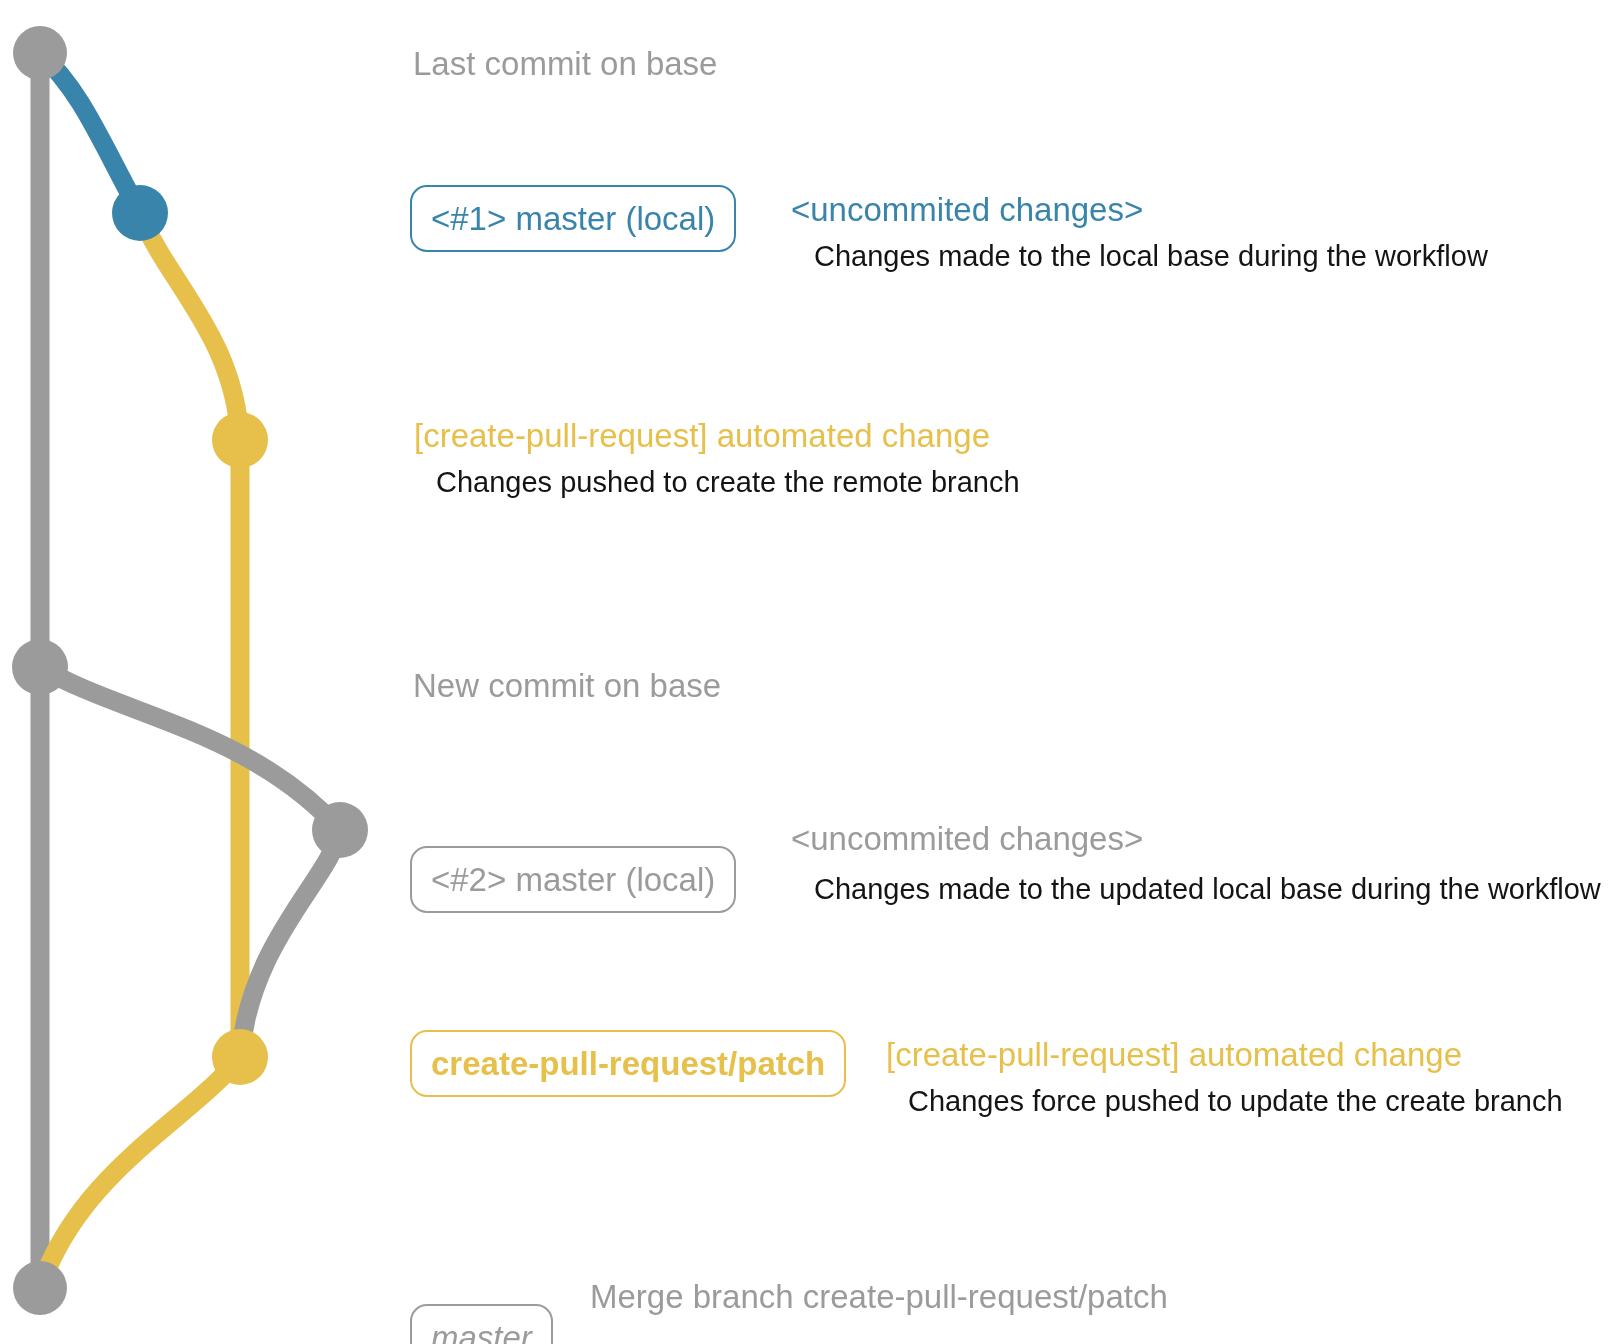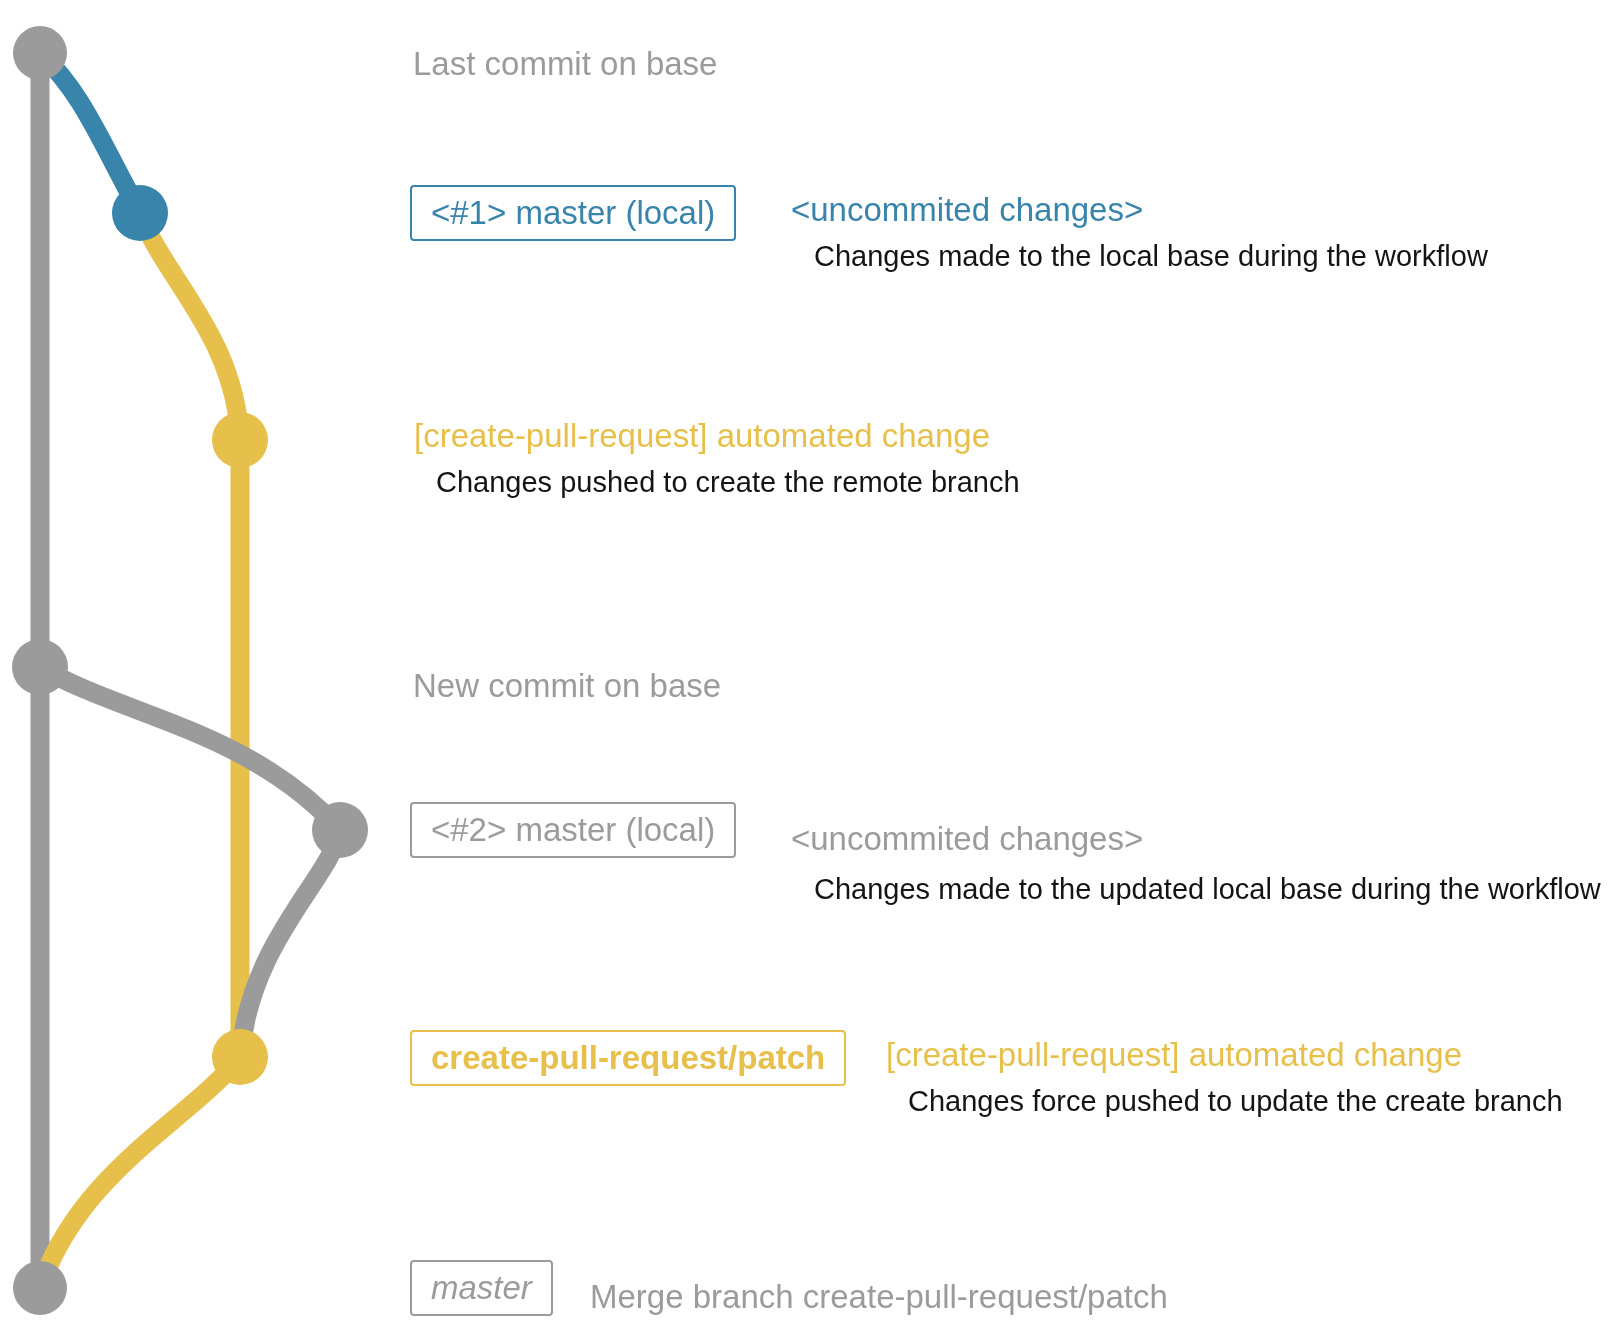--- a/index.html
+++ b/index.html
@@ -31,32 +31,32 @@
     line-height:1.1;
     white-space:nowrap;
   }
   .c-gray{color:var(--base-gray,#9b9b9b);margin-top:12px;}
   .c-blue{color:var(--local-blue,#3884ab);}
   .c-yellow{color:var(--branch-yellow,#e6c04a);}
 
   .badge{
     position:absolute;
     box-sizing:border-box;
-    height:56px;
+    height:67px;
     padding:0 19px;
     display:flex;
     align-items:center;
     border:2.5px solid;
-    border-radius:4px;
+    border-radius:17px;
     font-size:33px;
     white-space:nowrap;
     background:#ffffff;
   }
   .badge.b-blue{border-color:var(--local-blue,#3884ab);color:var(--local-blue,#3884ab);}
-  .badge.b-gray{border-color:var(--base-gray,#9b9b9b);color:var(--base-gray,#9b9b9b);}
+  .badge.b-gray{border-color:var(--base-gray,#9b9b9b);color:var(--base-gray,#9b9b9b);margin-top:44px;}
   .badge.b-yellow{border-color:var(--branch-yellow,#e6c04a);color:var(--branch-yellow,#e6c04a);}
 
   .desc{
     position:absolute;
     font-family:Liberation Sans, sans-serif;
     font-size:29px;
     color:var(--text-black,#141414);
     white-space:nowrap;
   }
 </style>

